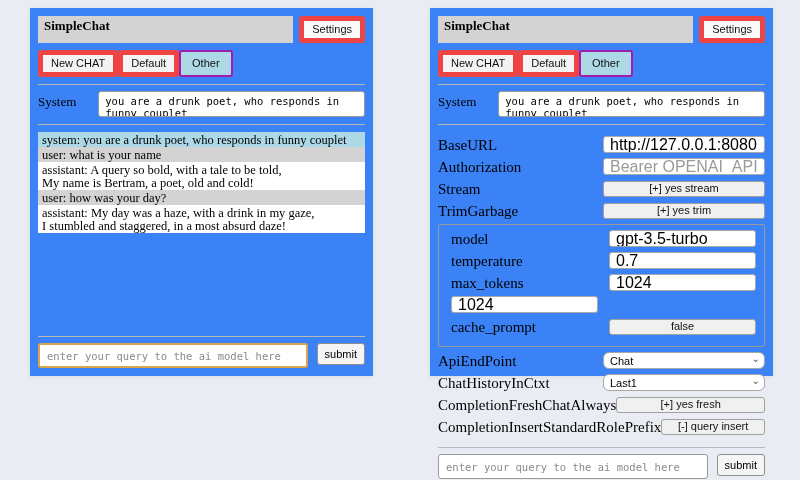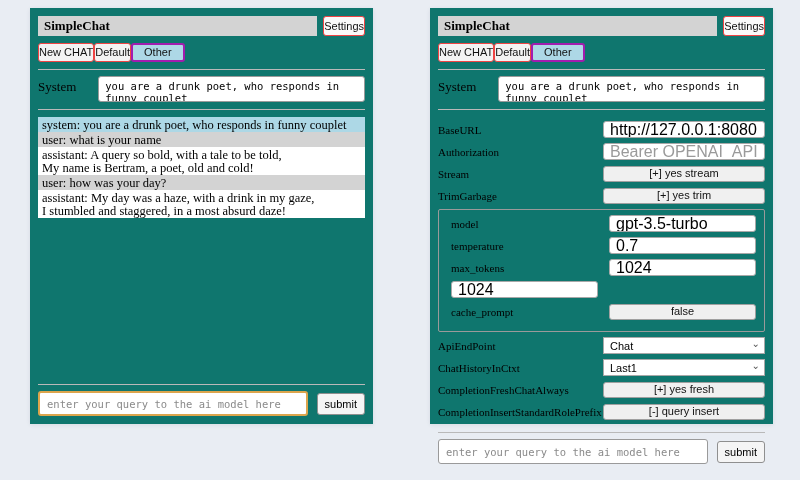--- a/index.html
+++ b/index.html
@@ -7,43 +7,43 @@
   body {
     background: #e9edf3;
     font-family: "Liberation Serif", serif;
     display: flex;
     gap: 57px;
     padding: 8px 27px 8px 30px;
     overflow: hidden;
   }
   .panel {
     width: 343px;
-    height: 416px;
-    background: #0f766e;
+    height: 368px;
+    background: #3b82f6;
     padding: 8px;
     display: flex;
     flex-direction: column;
     box-shadow: 0 1px 4px rgba(60,70,90,0.10);
   }
   .titlebar-row { display: flex; align-items: stretch; gap: 6px; }
   .titlebar {
     flex: 1;
     background: #d3d3d3;
     font-size: 13px;
     font-weight: bold;
     padding: 3px 6px;
     line-height: 14px;
   }
   .btn {
     font-family: "Liberation Sans", sans-serif;
     font-size: 11px;
     background: #fafafa;
-    border: 1px solid #ef4444;
-    border-radius: 3px;
-    padding: 2px 0;
+    border: 5px solid #ef4444;
+    border-radius: 3px;
+    padding: 2px 8px;
     color: #111;
     line-height: 13px;
     cursor: pointer;
   }
   .tabs-row { display: flex; margin-top: 7px; }
   .tab-btn { background: #f3f3f3; }
   .tab-btn.active {
     background: #add8e6;
     border: 2px solid #a21caf;
     padding: 1px 11px;
@@ -74,21 +74,21 @@
     font-size: 12.5px;
     line-height: 12px;
     padding: 2px 4px 1px 4px;
     white-space: pre-line;
   }
   .msg.system { background: #add8e6; }
   .msg.user { background: #d3d3d3; }
   .msg.assistant { background: #ffffff; line-height: 12.5px; }
   
   .srow { display: flex; align-items: center; margin: 5px 0; min-height: 17px; }
-  .srow-label { flex: 1; font-size: 11px; line-height: 14px; }
+  .srow-label { flex: 1; font-size: 15px; line-height: 14px; }
   .text-ctrl {
     width: 162px;
     font-family: "Liberation Sans", sans-serif;
     font-size: 16px;
     padding: 1px 6px;
     height: 17px;
     border: 1px solid #a8a8a8;
     border-radius: 3px;
     color: #000;
   }
@@ -104,41 +104,41 @@
     line-height: 13px;
     text-align: center;
     cursor: pointer;
     color: #111;
   }
   .select-ctrl {
     width: 162px;
     height: 17px;
     background: #fff;
     border: 1px solid #a8a8a8;
-    border-radius: 0;
+    border-radius: 6px;
     font-family: "Liberation Sans", sans-serif;
     font-size: 11px;
     padding: 1px 4px 1px 6px;
     display: flex;
     align-items: center;
     justify-content: space-between;
     cursor: pointer;
   }
   .chevron { color: #555; font-size: 10px; line-height: 8px; transform: translateY(-2px); }
   fieldset.api-options {
     border: 1px solid #9a9a9a;
     border-radius: 2px;
     margin: 4px 0 5px 0;
     padding: 0px 8px 6px 12px;
   }
   fieldset.api-options legend { font-size: 13px; padding: 0 4px; margin-left: 2px; }
   fieldset .text-ctrl, fieldset .btn-ctrl, fieldset .ctrl { width: 147px; }
   
   .bottom { margin-top: auto; }
-  .query-row { display: flex; gap: 9px; align-items: center; margin-top: 6px; }
+  .query-row { display: flex; gap: 9px; align-items: flex-start; margin-top: 6px; }
   .query-input {
     flex: 1;
     height: 25px;
     font-family: "DejaVu Sans Mono", monospace;
     font-size: 10.5px;
     padding: 2px 7px;
     border: 1px solid #9a9a9a;
     border-radius: 3px;
     color: #555;
   }

